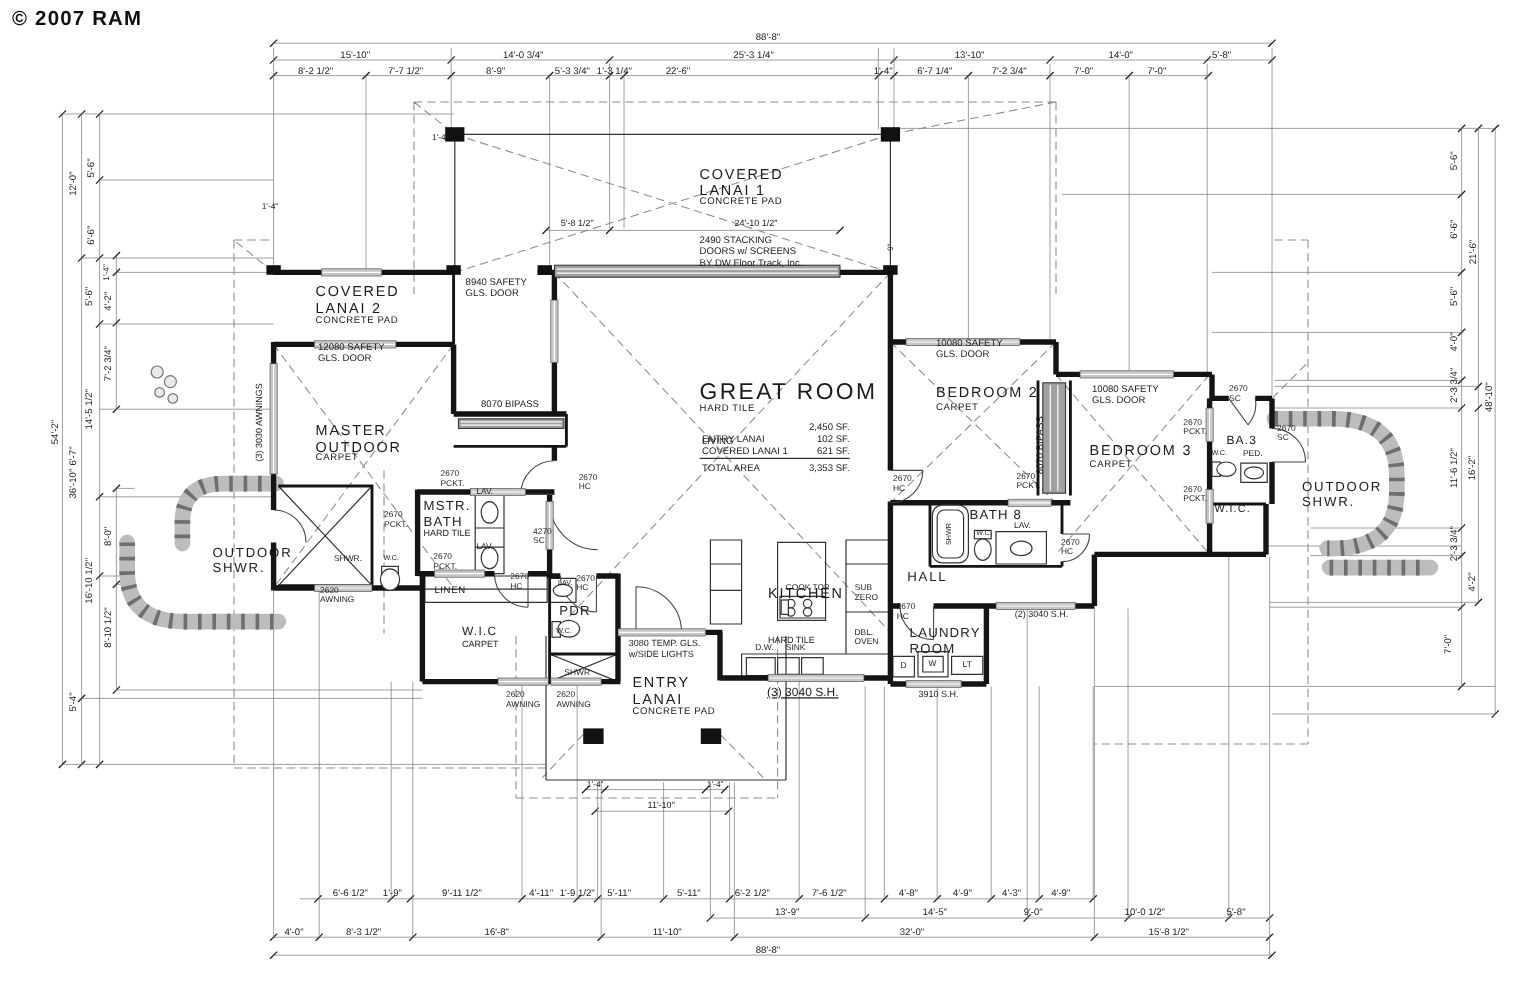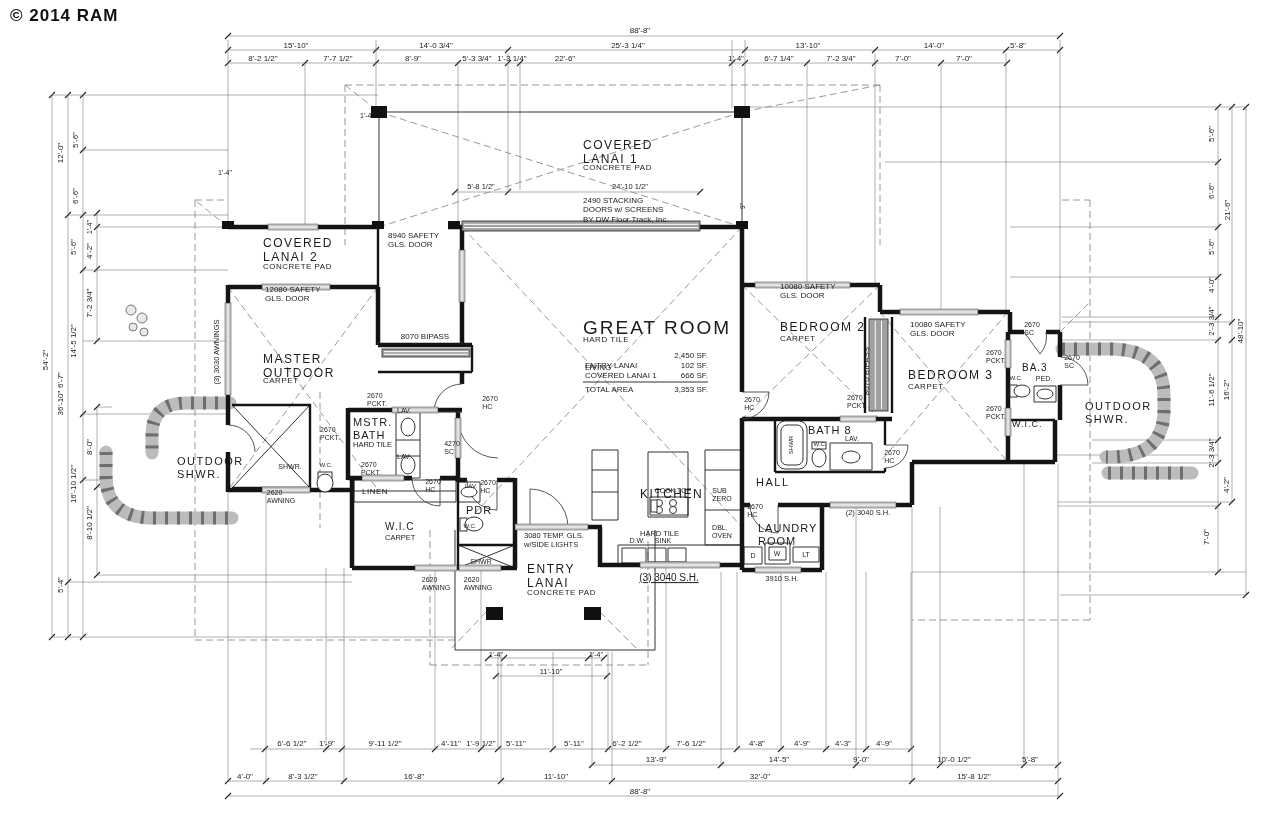--- a/index.html
+++ b/index.html
@@ -442,21 +442,21 @@
       <span class="lbl" style="left: 756px; top: 482px; font-size: 11px; letter-spacing: 1.5px; transform: translate(0px, -50%);">HALL</span>
       <span class="lbl" style="left: 758px; top: 535px; font-size: 11px; letter-spacing: 1px; transform: translate(0px, -50%);">LAUNDRY
 ROOM</span>
       <span class="lbl" style="left: 808px; top: 430px; font-size: 11px; letter-spacing: 1px; transform: translate(0px, -50%);">BATH 8</span>
       <span class="lbl" style="left: 362px; top: 492px; font-size: 8px; letter-spacing: 0.5px; transform: translate(0px, -50%);">LINEN</span>
       <span class="lbl" style="left: 585px; top: 356px; font-size: 8px; transform: translate(0px, -50%); margin-top: 12px;">LIVING</span>
       <span class="lbl" style="left: 708px; top: 356px; font-size: 8px; transform: translate(-100%, -50%);">2,450 SF.</span>
       <span class="lbl" style="left: 585px; top: 366px; font-size: 8px; transform: translate(0px, -50%);">ENTRY LANAI</span>
       <span class="lbl" style="left: 708px; top: 366px; font-size: 8px; transform: translate(-100%, -50%);">102 SF.</span>
       <span class="lbl" style="left: 585px; top: 376px; font-size: 8px; transform: translate(0px, -50%);">COVERED LANAI 1</span>
-      <span class="lbl" style="left: 708px; top: 376px; font-size: 8px; transform: translate(-100%, -50%);">666 SF.</span>
+      <span class="lbl" style="left: 708px; top: 376px; font-size: 8px; transform: translate(-100%, -50%);">621 SF.</span>
       <span class="lbl" style="left: 585px; top: 390px; font-size: 8px; transform: translate(0px, -50%);">TOTAL AREA</span>
       <span class="lbl" style="left: 708px; top: 390px; font-size: 8px; transform: translate(-100%, -50%);">3,353 SF.</span>
       <span class="lbl" style="left: 388px; top: 240px; font-size: 8px; transform: translate(0px, -50%);">8940 SAFETY
 GLS. DOOR</span>
       <span class="lbl" style="left: 265px; top: 294px; font-size: 8px; transform: translate(0px, -50%);">12080 SAFETY
 GLS. DOOR</span>
       <span class="lbl" style="left: 780px; top: 291px; font-size: 8px; transform: translate(0px, -50%);">10080 SAFETY
 GLS. DOOR</span>
       <span class="lbl" style="left: 910px; top: 329px; font-size: 8px; transform: translate(0px, -50%);">10080 SAFETY
 GLS. DOOR</span>
@@ -532,14 +532,14 @@
       <span class="lbl" style="left: 630px; top: 187px; font-size: 7.5px; transform: translate(-50%, -50%);">24'-10 1/2"</span>
       <span class="lbl" style="left: 481px; top: 187px; font-size: 7.5px; transform: translate(-50%, -50%);">5'-8 1/2"</span>
       <span class="lbl" style="left: 367px; top: 116px; font-size: 7px; transform: translate(-50%, -50%);">1'-4"</span>
       <span class="lbl" style="left: 225px; top: 173px; font-size: 7px; transform: translate(-50%, -50%);">1'-4"</span>
       <span class="lbl" style="left: 496px; top: 655px; font-size: 7px; transform: translate(-50%, -50%);">1'-4"</span>
       <span class="lbl" style="left: 596px; top: 655px; font-size: 7px; transform: translate(-50%, -50%);">1'-4"</span>
       <span class="lbl" style="left: 551px; top: 672px; font-size: 7.5px; transform: translate(-50%, -50%);">11'-10"</span>
       <span class="lbl" style="left: 743px; top: 206px; font-size: 6.5px; transform: translate(-50%, -50%) rotate(-90deg);">9"</span>
     </div>
 
-  <div class="copyright">© 2014 RAM</div>
+  <div class="copyright">© 2007 RAM</div>
 </div>
 
 </body></html>

